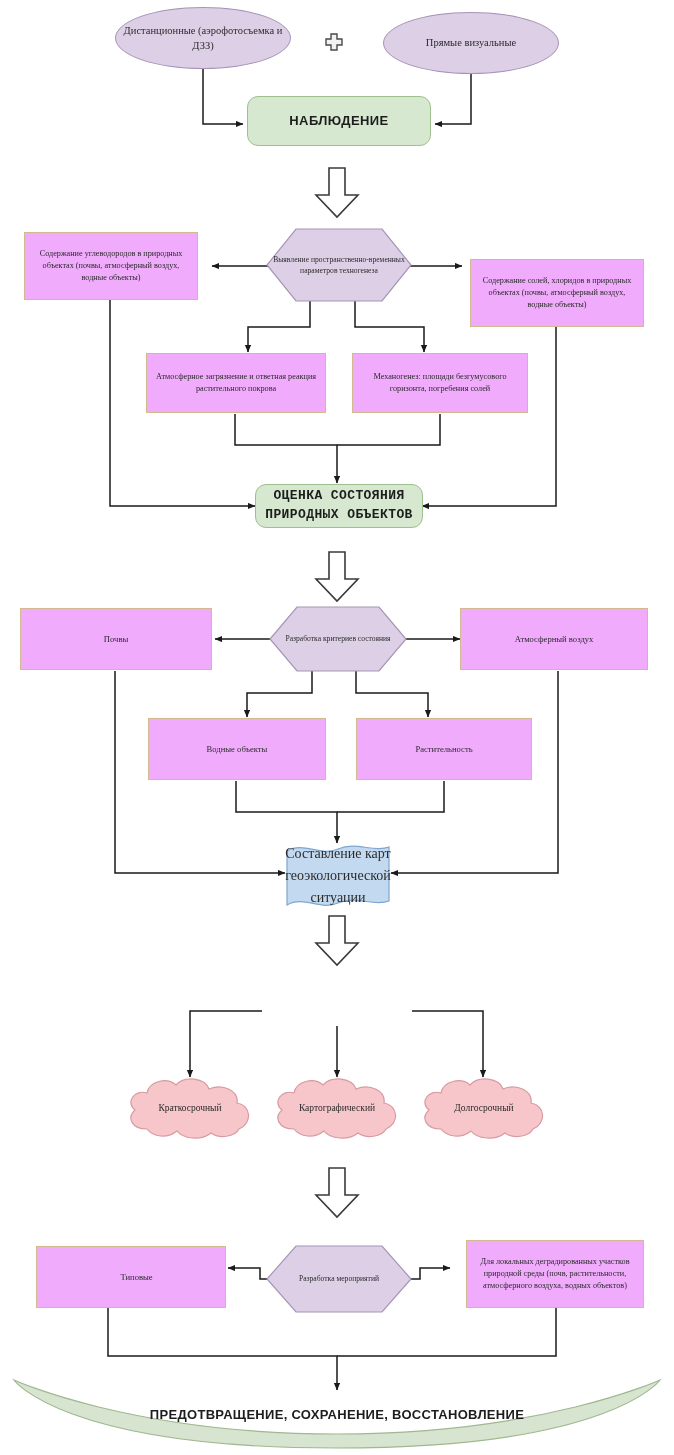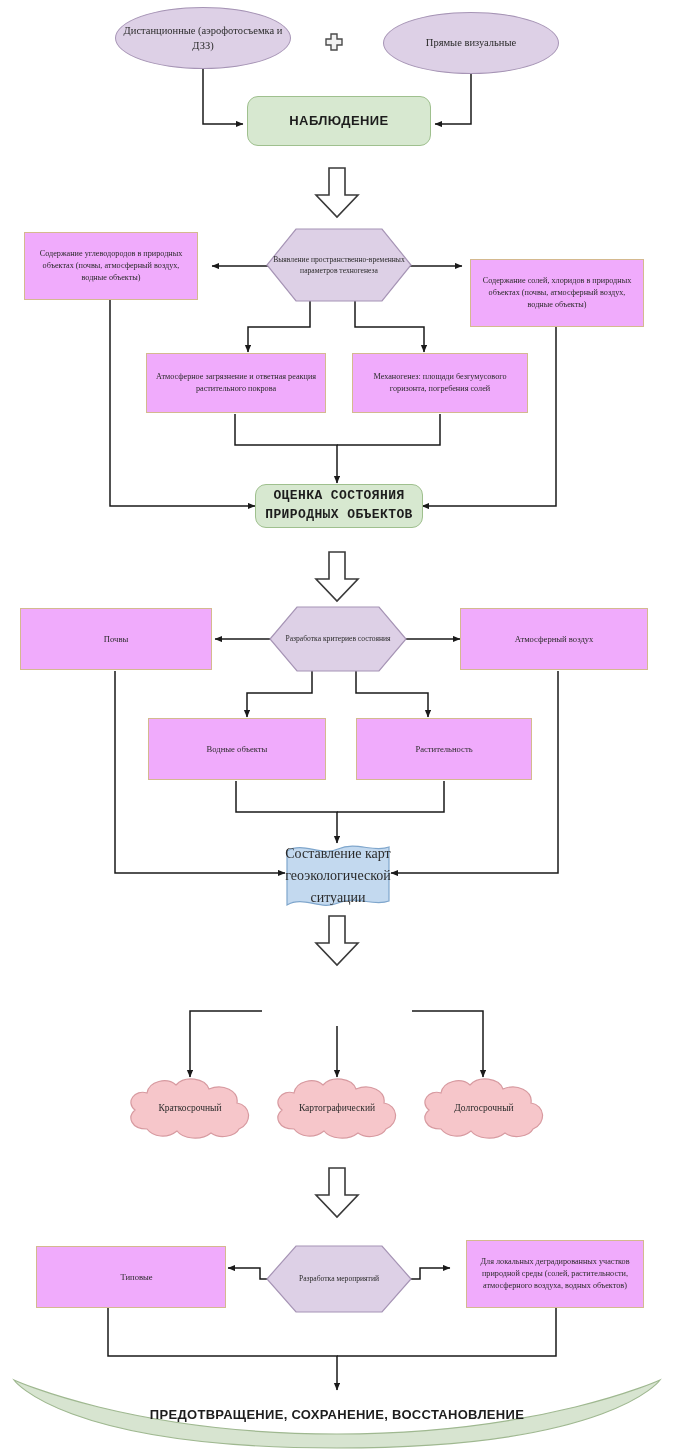--- a/index.html
+++ b/index.html
@@ -207,21 +207,21 @@
                C62,-2 82,1 86,12 C100,6 116,14 114,26 C128,28 130,46 116,52
                C112,60 96,62 88,56 C78,64 60,62 54,54 C44,62 30,60 24,52 Z" fill="#f6c6ca" stroke="#d79aa0" stroke-width="1.2"></path>
     </svg>
     <div class="cloudlabel">Долгосрочный</div>
   </div>
 
   <div class="node rect-peach lg" style="left:36px;top:1246px;width:190px;height:62px;padding-left:11px;">
     <span>Типовые</span>
   </div>
   <div class="node rect-peach" style="left:466px;top:1240px;width:178px;height:68px;">
-    <span>Для локальных деградированных участков природной среды (солей, растительности, атмосферного воздуха, водных объектов)</span>
+    <span>Для локальных деградированных участков природной среды (почв, растительности, атмосферного воздуха, водных объектов)</span>
   </div>
 
   <div class="hexwrap" style="left:266px;top:1245px;width:146px;height:68px;">
     <svg width="146" height="68" viewBox="0 0 146 68">
       <polygon points="30,1 116,1 145,34 116,67 30,67 1,34" fill="#ddd0e6" stroke="#a694b5" stroke-width="1.2"></polygon>
     </svg>
     <div class="hexlabel">Разработка мероприятий</div>
   </div>
 
   <div class="bannerwrap" style="left:12px;top:1378px;width:650px;height:72px;">

